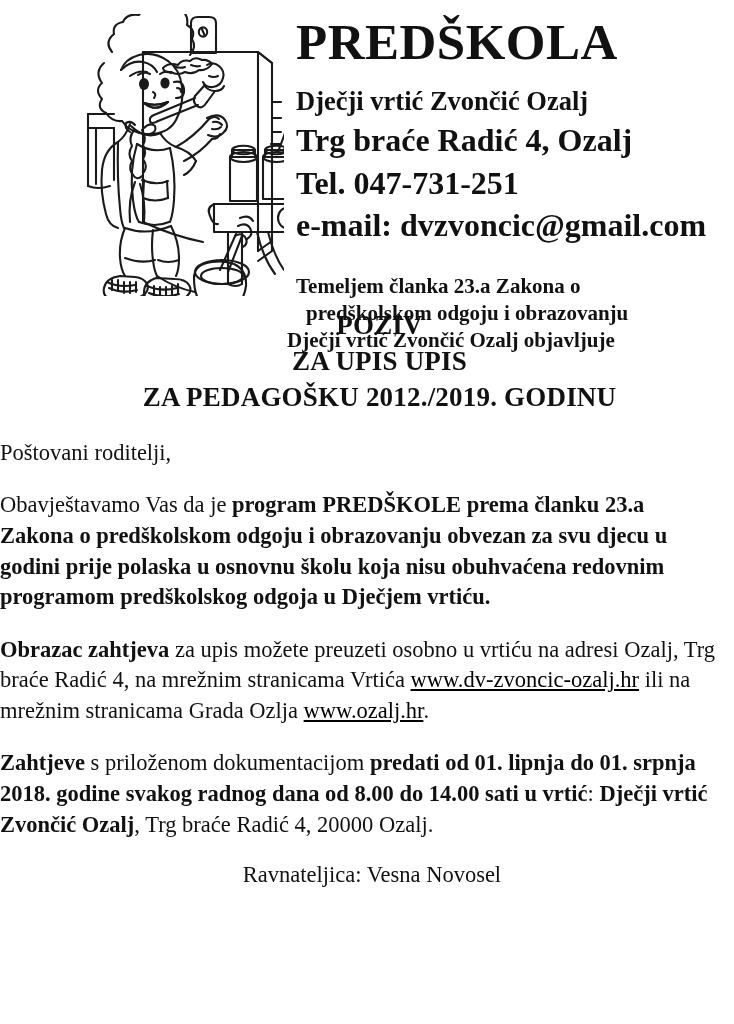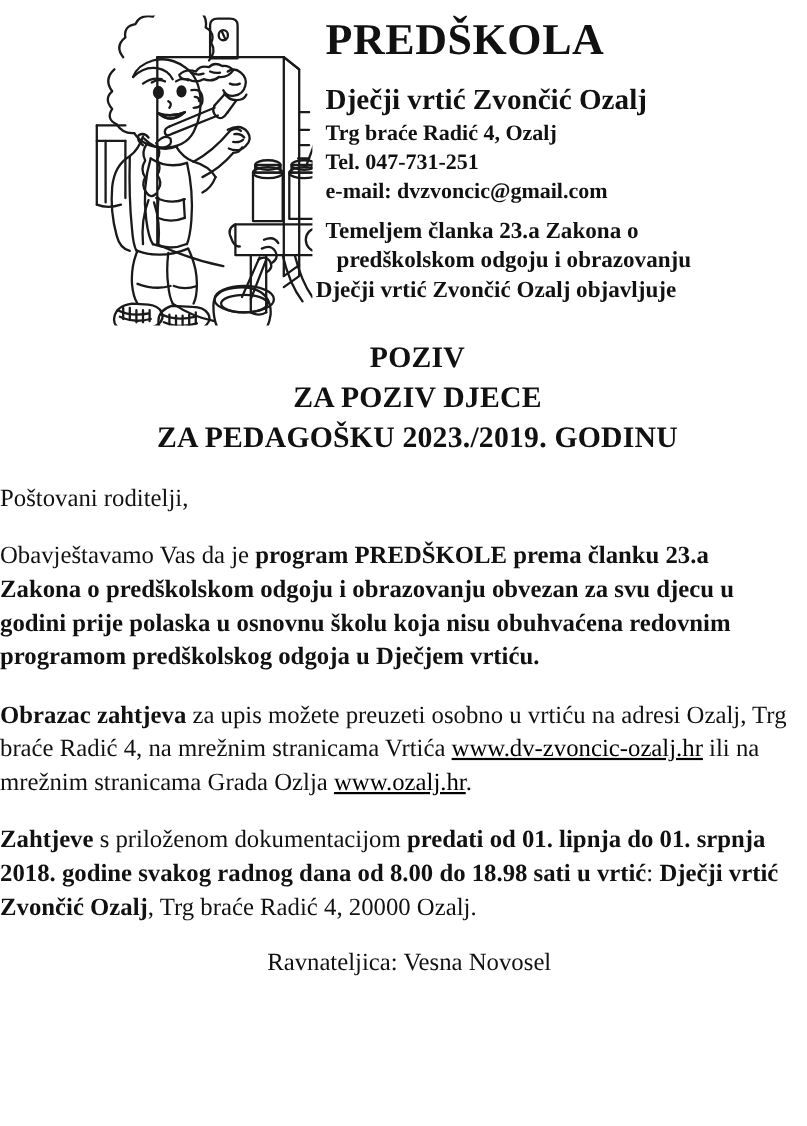--- a/index.html
+++ b/index.html
@@ -32,38 +32,38 @@
   .illustration svg { display: block; width: 100%; height: 100%; }
 
   .header-text {
     position: absolute;
     left: 296px;
     top: 16px;
     width: 430px;
   }
 
   .org-title {
-    font-size: 40px;
+    font-size: 51px;
     font-weight: bold;
     line-height: 1.02;
     letter-spacing: 0.5px;
     margin: 0 0 16px 0;
     white-space: nowrap;
   }
 
   .contact-line {
-    font-size: 20px;
+    font-size: 32px;
     font-weight: bold;
     line-height: 1.33;
     white-space: nowrap;
   }
   .contact-line.name { font-size: 26.5px; }
 
   .legal-block {
-    margin-top: 8px;
+    margin-top: 26px;
     font-size: 21px;
     font-weight: bold;
     line-height: 1.29;
     white-space: nowrap;
   }
   .legal-block .l2 { padding-left: 10px; }
   .legal-block .l3 { margin-left: -9px; }
 
   
   .headline {
@@ -277,34 +277,34 @@
     <div class="legal-block">
       <div class="l1">Temeljem članka 23.a Zakona o</div>
       <div class="l2">predškolskom odgoju i obrazovanju</div>
       <div class="l3">Dječji vrtić Zvončić Ozalj  objavljuje</div>
     </div>
   </div>
 </div>
 
 <div class="headline">
   <div>POZIV</div>
-  <div>ZA POZIV DJECE</div>
-  <div>ZA PEDAGOŠKU 2023./2019. GODINU</div>
+  <div>ZA UPIS UPIS</div>
+  <div>ZA PEDAGOŠKU 2012./2019. GODINU</div>
 </div>
 
 <div class="body">
 
   <p class="para">Poštovani roditelji,</p>
 
   <p class="para">
     <span>Obavještavamo Vas da je </span><b>program PREDŠKOLE prema članku 23.a Zakona o predškolskom odgoju i obrazovanju obvezan za svu djecu u godini prije polaska u osnovnu školu koja nisu  obuhvaćena redovnim programom predškolskog odgoja u Dječjem vrtiću.</b>
   </p>
 
   <p class="para">
     <b>Obrazac zahtjeva</b><span> za upis možete preuzeti osobno u vrtiću na adresi Ozalj, Trg braće Radić 4, na mrežnim stranicama Vrtića </span><a class="link" href="#">www.dv-zvoncic-ozalj.hr</a><span> ili na mrežnim stranicama Grada Ozlja </span><a class="link" href="#">www.ozalj.hr</a><span>.</span>
   </p>
 
   <p class="para tight">
-    <b>Zahtjeve</b><span> s priloženom dokumentacijom </span><b>predati od 01. lipnja do 01. srpnja 2018. godine  svakog radnog dana od 8.00 do 18.98 sati u vrtić</b><span>: </span><b>Dječji vrtić Zvončić Ozalj</b><span>, Trg braće Radić 4,  20000 Ozalj.</span>
+    <b>Zahtjeve</b><span> s priloženom dokumentacijom </span><b>predati od 01. lipnja do 01. srpnja 2018. godine  svakog radnog dana od 8.00 do 14.00 sati u vrtić</b><span>: </span><b>Dječji vrtić Zvončić Ozalj</b><span>, Trg braće Radić 4,  20000 Ozalj.</span>
   </p>
 
   <div class="signature">Ravnateljica: Vesna Novosel</div>
 </div>
 
 </body></html>

